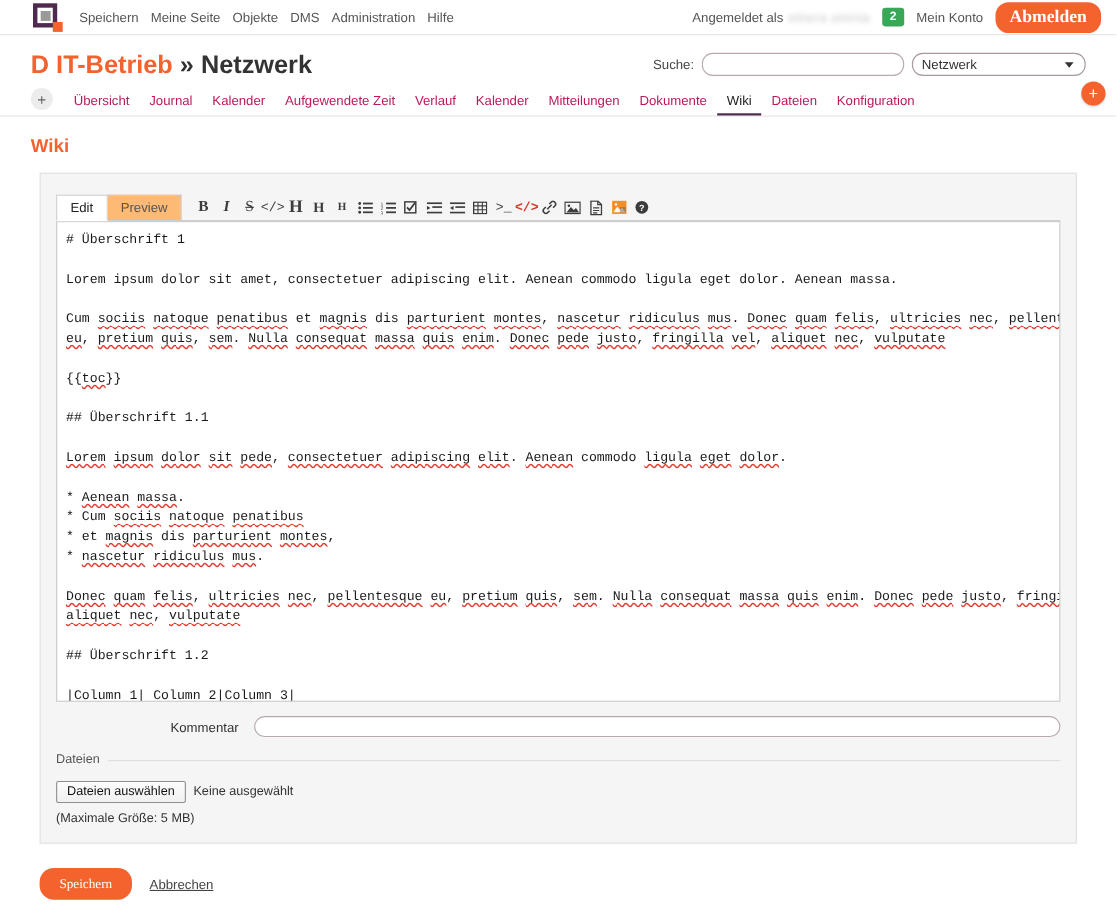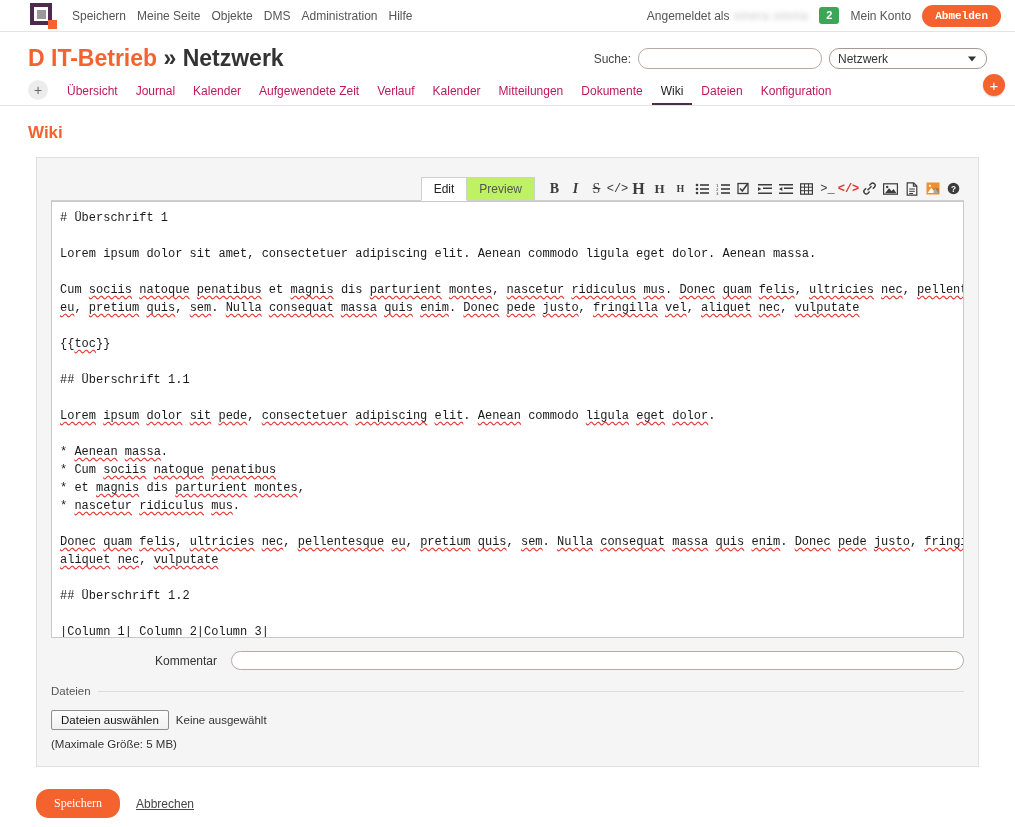--- a/index.html
+++ b/index.html
@@ -69,23 +69,23 @@
     font-size: 11px;
     font-weight: bold;
     line-height: 1.2;
   }
   .btn-logout {
     background: #f4622e;
     color: #fff;
     border: none;
     border-radius: 12px;
     padding: 5px 13px;
-    font-size: 11px;
+    font-size: 16px;
     font-weight: bold;
-    font-family: Liberation Mono, monospace;
+    font-family: Liberation Serif, serif;
     cursor: pointer;
   }
   .link-plain { color: #555; text-decoration: none; font-size: 12px; }
 
   
   .proj-head {
     padding: 13px 28px 0 28px;
     display: flex;
     align-items: flex-start;
   }
@@ -197,28 +197,27 @@
     box-sizing: border-box;
   }
 
   .editor-tabs {
     display: flex;
     align-items: flex-end;
     border-bottom: 1px solid #cfcfcf;
     padding-left: 0;
     gap: 0;
     height: 24px;
-    justify-content: flex-end;
   }
   .ed-tab {
     font-size: 12px;
     padding: 4px 12px 4px 12px;
     border: 1px solid #cfcfcf;
     border-bottom: none;
-    background: #bef264;
+    background: #fdba74;
     color: #555;
     cursor: pointer;
     margin-right: -1px;
     line-height: 14px;
   }
   .ed-tab.active {
     background: #fff;
     color: #222;
     position: relative;
     top: 1px;

